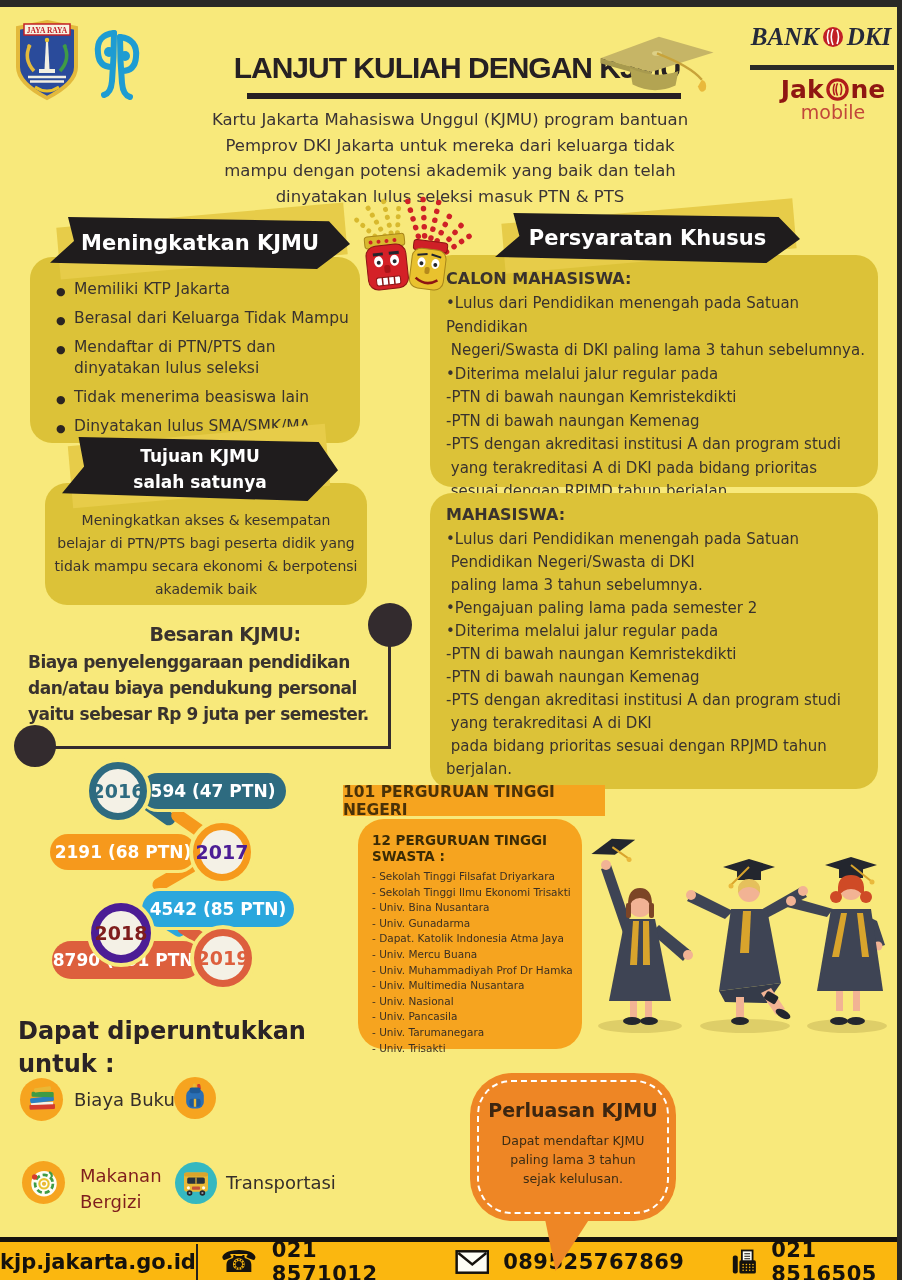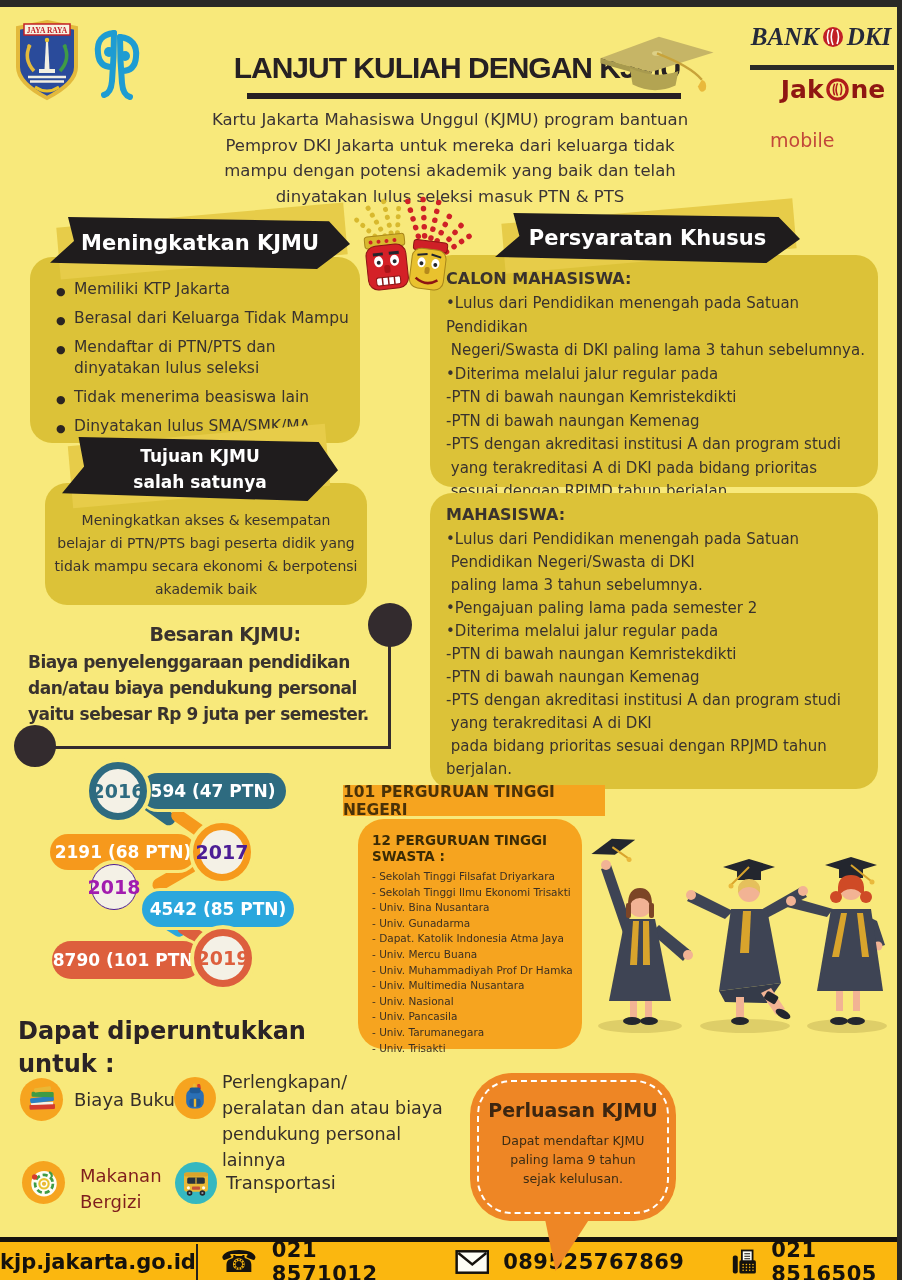--- a/index.html
+++ b/index.html
@@ -90,21 +90,21 @@
     <svg width="25" height="25" viewBox="0 0 26 26">
       <circle cx="13" cy="13" r="10" fill="none" stroke="#b01b1b" stroke-width="3.4"></circle>
       <g stroke="#b01b1b" stroke-width="1.6" fill="none">
         <path d="M10 7 q-2.5 6 0 12"></path>
           <path d="M13 6.5 q-3 6.5 0 13"></path>
           <path d="M16 7 q2.5 6 0 12"></path>
       </g>
     </svg>
     <span>ne</span>
   </div>
-  <div class="abs" style="left:770px;top:94px;width:126px;text-align:left;font-size:19px;color:#c2473a;margin-top:28px;">mobile</div>
+  <div class="abs" style="left:770px;top:94px;width:126px;text-align:center;font-size:19px;color:#c2473a;">mobile</div>
 
   <div class="abs pre" style="left:150px;top:100px;width:600px;text-align:center;font-size:16.5px;line-height:25.5px;color:#3a3335;font-weight:500;">Kartu Jakarta Mahasiswa Unggul (KJMU) program bantuan
 Pemprov DKI Jakarta untuk mereka dari keluarga tidak
 mampu dengan potensi akademik yang baik dan telah
 dinyatakan lulus seleksi masuk PTN &amp; PTS</div>
 
   <div class="abs ribbon-back" style="left:58px;top:208px;width:288px;height:52px;"></div>
   <div class="abs ribbon" style="left:50px;top:210px;width:300px;height:52px;font-size:21px;">Meningkatkan KJMU</div>
   <div class="abs panel" style="left:30px;top:250px;width:330px;height:186px;padding:22px 10px 0 24px;box-sizing:border-box;">
     <div class="req-item">Memiliki KTP Jakarta</div>
@@ -214,21 +214,21 @@
   <div class="stub" style="left:142px;top:908px;width:46px;background:#2ba7dd;transform:rotate(32deg);"></div>
   <div class="stub" style="left:175px;top:922px;width:42px;background:#dd5f3d;transform:rotate(32deg);"></div>
 
   <div class="pill" style="left:140px;top:766px;width:146px;height:36px;background:#2e6b80;">594 (47 PTN)</div>
   <div class="yearc" style="left:89px;top:755px;border:7px solid #2e6b80;color:#2e6b80;">2016</div>
 
   <div class="pill" style="left:50px;top:827px;width:146px;height:36px;background:#f6991c;">2191 (68 PTN)</div>
   <div class="yearc" style="left:193px;top:816px;border:7px solid #f6991c;color:#4c1d95;">2017</div>
 
   <div class="pill" style="left:142px;top:884px;width:152px;height:36px;background:#2ba7dd;">4542 (85 PTN)</div>
-  <div class="yearc" style="left:91px;top:857px;border:1px solid #4c1d95;color:#a21caf;">2018</div>
+  <div class="yearc" style="left:91px;top:896px;border:8px solid #4c1d95;color:#7f1d1d;">2018</div>
 
   <div class="pill" style="left:52px;top:934px;width:150px;height:38px;background:#dd5f3d;">8790 (101 PTN)</div>
   <div class="yearc" style="left:194px;top:922px;border:7px solid #dd5f3d;color:#dd5f3d;">2019</div>
 
   <div class="abs" style="left:343px;top:778px;width:262px;height:31px;background:#f6a41f;display:flex;align-items:center;justify-content:center;font-size:15.5px;font-weight:bold;color:#4a3208;z-index:2;">101 PERGURUAN TINGGI NEGERI</div>
 
   <div class="abs" style="left:358px;top:812px;width:224px;height:230px;background:#f6a41f;border-radius:26px;padding:13px 6px 0 14px;box-sizing:border-box;z-index:2;">
     <div style="font-size:13.5px;font-weight:bold;color:#3b2b05;margin-bottom:5px;">12 PERGURUAN TINGGI SWASTA :</div>
     <div class="pts-item">Sekolah Tinggi Filsafat Driyarkara</div>
     <div class="pts-item">Sekolah Tinggi Ilmu Ekonomi Trisakti</div>
@@ -335,23 +335,20 @@
   <div class="alok-icon" style="left:174px;top:1070px;width:42px;height:42px;background:#f6a41f;">
     <svg width="32" height="32" viewBox="0 0 40 40">
       <rect x="17" y="2" width="3.5" height="8" rx="1.5" fill="#e9b836" transform="rotate(12 19 6)"></rect>
       <rect x="23" y="2.5" width="4" height="7" rx="1.5" fill="#d43b2e" transform="rotate(-10 25 6)"></rect>
       <rect x="9" y="9" width="22" height="24" rx="8" fill="#2a6fb5"></rect>
       <rect x="13" y="7" width="14" height="7" rx="3" fill="#1f5a96"></rect>
       <rect x="13" y="21" width="14" height="10" rx="3" fill="#1f5a96"></rect>
       <rect x="18.5" y="21" width="3" height="10" fill="#e9b836"></rect>
     </svg>
   </div>
-  <div class="abs pre" style="left:222px;top:1062px;width:230px;font-size:17.5px;line-height:26px;font-weight:500;color:#352e2a;">Perlengkapan/
-peralatan dan atau biaya
-pendukung personal lainnya</div>
 
   <div class="alok-icon" style="left:22px;top:1154px;width:43px;height:43px;background:#f6a41f;">
     <svg width="34" height="34" viewBox="0 0 40 40">
       <circle cx="20" cy="21" r="15" fill="#fdfdf5"></circle>
       <circle cx="20" cy="21" r="10.5" fill="none" stroke="#3f9b45" stroke-width="3.2" stroke-dasharray="6 3.5"></circle>
       <circle cx="20" cy="21" r="5.5" fill="#fdfdf5" stroke="#e9c22e" stroke-width="2.5"></circle>
       <circle cx="20" cy="21" r="2.5" fill="#e9b836"></circle>
       <circle cx="9" cy="13" r="3.2" fill="#d43b2e"></circle>
       <path d="M26 7 q4 2 3 6" stroke="#3f9b45" stroke-width="2.5" fill="none"></path>
     </svg>
@@ -372,21 +369,21 @@
         <circle cx="28" cy="32.5" r="3.5" fill="#23262e"></circle>
       <circle cx="12" cy="32.5" r="1.4" fill="#9aa0a8"></circle>
         <circle cx="28" cy="32.5" r="1.4" fill="#9aa0a8"></circle>
     </svg>
   </div>
   <div class="abs" style="left:226px;top:1165px;font-size:18px;font-weight:500;color:#352e2a;">Transportasi</div>
 
   <div class="bubble" style="left:470px;top:1066px;width:206px;height:148px;">
     <div style="position:relative;z-index:2;text-align:center;padding-top:26px;font-size:19px;font-weight:bold;color:#3d2610;">Perluasan KJMU</div>
     <div class="pre" style="position:relative;z-index:2;text-align:center;padding-top:10px;font-size:12.5px;line-height:19px;font-weight:500;color:#3c2c14;">Dapat mendaftar KJMU
-paling lama 9 tahun
+paling lama 3 tahun
 sejak kelulusan.</div>
   </div>
   <div class="abs" style="left:540px;top:1208px;width:52px;height:56px;background:#ee8625;clip-path:polygon(8% 0,100% 0,30% 100%);z-index:1;"></div>
 
   <div class="abs" style="left:0;top:1230px;width:902px;height:5px;background:#15120d;"></div>
   <div class="abs" style="left:0;top:1235px;width:902px;height:39px;background:#fbb70f;display:flex;align-items:center;">
     <div style="width:205px;text-align:center;font-size:21px;font-weight:bold;color:#15120d;">kjp.jakarta.go.id</div>
     <div style="width:3px;height:36px;background:#26221c;"></div>
     <span style="font-size:30px;color:#15120d;margin-left:22px;line-height:1;">☎</span>
     <span class="foot-num" style="margin-left:14px;">021 8571012</span>

